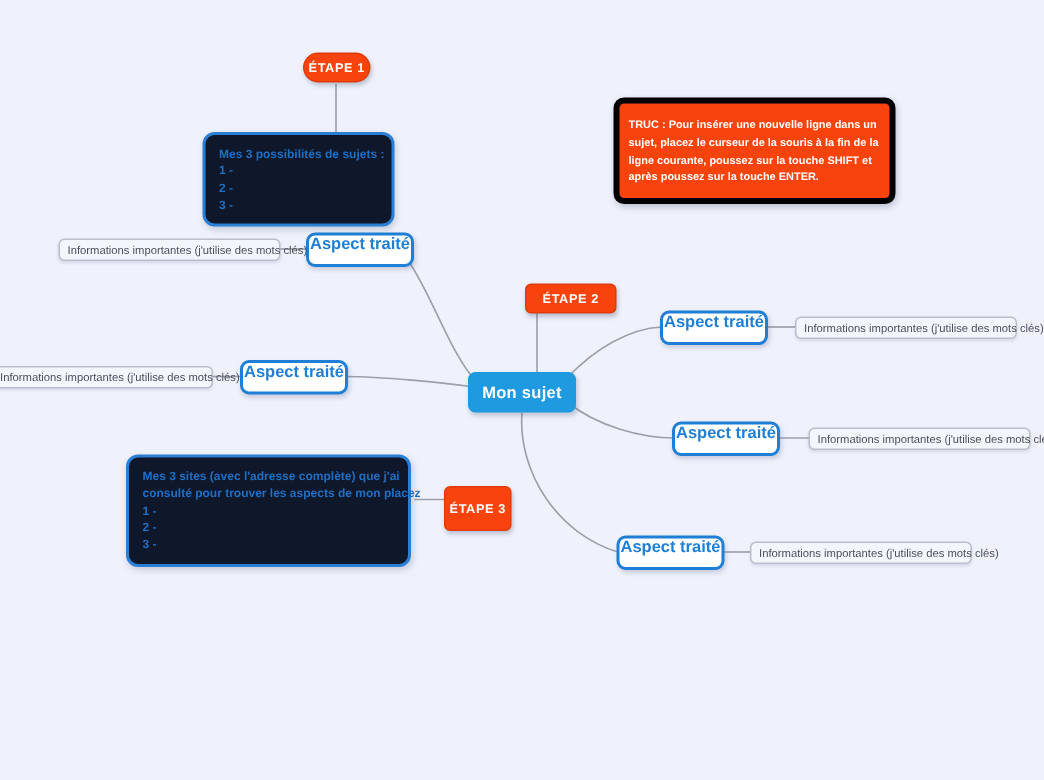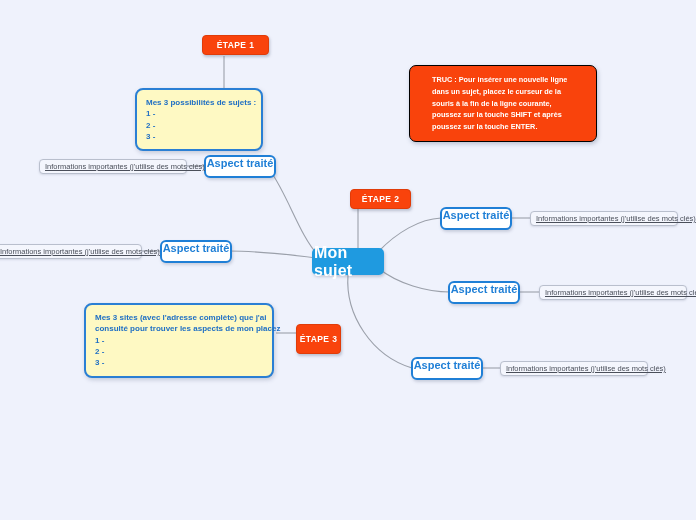--- a/index.html
+++ b/index.html
@@ -32,21 +32,21 @@
     box-sizing: border-box;
   }
 
   
   .central {
     background: #1f9ae0;
     border: 2px solid #1f9ae0;
     border-radius: 5px;
     color: #ffffff;
     font-weight: bold;
-    font-size: 16px;
+    font-size: 11px;
     display: flex;
     align-items: center;
     justify-content: center;
     letter-spacing: .2px;
     box-shadow: 1px 2px 3px rgba(90,100,130,.30);
   }
 
   
   .aspect {
     background: #ffffff;
@@ -66,62 +66,61 @@
     background: #f4f6fd;
     border: 1px solid #b9bfcd;
     border-radius: 4px;
     color: #4a4f5a;
     font-size: 7.5px;
     display: flex;
     align-items: center;
     padding: 0 5px;
     white-space: nowrap;
     box-shadow: 0 1px 2px rgba(90,100,130,.18);
-    text-decoration: underline;
   }
 
   
   .step {
     background: #f9430c;
     border: 1px solid #e03c09;
     border-radius: 4px;
     color: #ffffff;
     font-weight: bold;
     font-size: 8.5px;
     letter-spacing: .4px;
     display: flex;
     align-items: center;
     justify-content: center;
     box-shadow: 1px 2px 3px rgba(90,100,130,.35);
   }
 
   
   .textbox {
-    background: #fef9c3;
+    background: #0f172a;
     border: 2px solid #2a7fd4;
     border-radius: 8px;
     color: #1f6fc4;
     font-weight: bold;
     font-size: 8px;
     line-height: 1.42;
     padding: 7px 9px;
     box-shadow: 1px 2px 4px rgba(90,100,130,.28);
   }
   .textbox .line { white-space: pre; }
 
   
   .tipbox {
     background: #f9430c;
-    border: 1px solid #000000;
+    border: 4px solid #000000;
     border-radius: 7px;
     color: #ffffff;
     font-weight: bold;
     font-size: 7.3px;
     line-height: 1.62;
-    padding: 8px 22px;
+    padding: 8px 6px;
     box-shadow: 1px 2px 4px rgba(90,100,130,.35);
   }
 </style>
 </head>
 <body>
 
 <div id="canvas">
 
   <svg id="connectors" viewBox="0 0 696 520" xmlns="http://www.w3.org/2000/svg">
     <g fill="none" stroke="#9ba0aa" stroke-width="1.1">
@@ -143,21 +142,21 @@
       <path d="M 348 275 C 345 315 372 356 412 368"></path>
 
       <path d="M 186 166 L 205 166"></path>
       <path d="M 141 251 L 161 251"></path>
       <path d="M 510 218 L 531 218"></path>
       <path d="M 518 292 L 540 292"></path>
       <path d="M 481 368 L 501 368"></path>
     </g>
   </svg>
 
-  <div class="node step" style="left:202px; top:35px; width:67px; height:20px;">
+  <div class="node step" style="left:202px; top:35px; width:45px; height:20px;border-radius:10px;">
     <span>ÉTAPE 1</span>
   </div>
 
   <div class="node step" style="left:350px; top:189px; width:61px; height:20px;align-items:center;">
     <span>ÉTAPE 2</span>
   </div>
 
   <div class="node step" style="left:296px; top:324px; width:45px; height:30px;">
     <span>ÉTAPE 3</span>
   </div>

